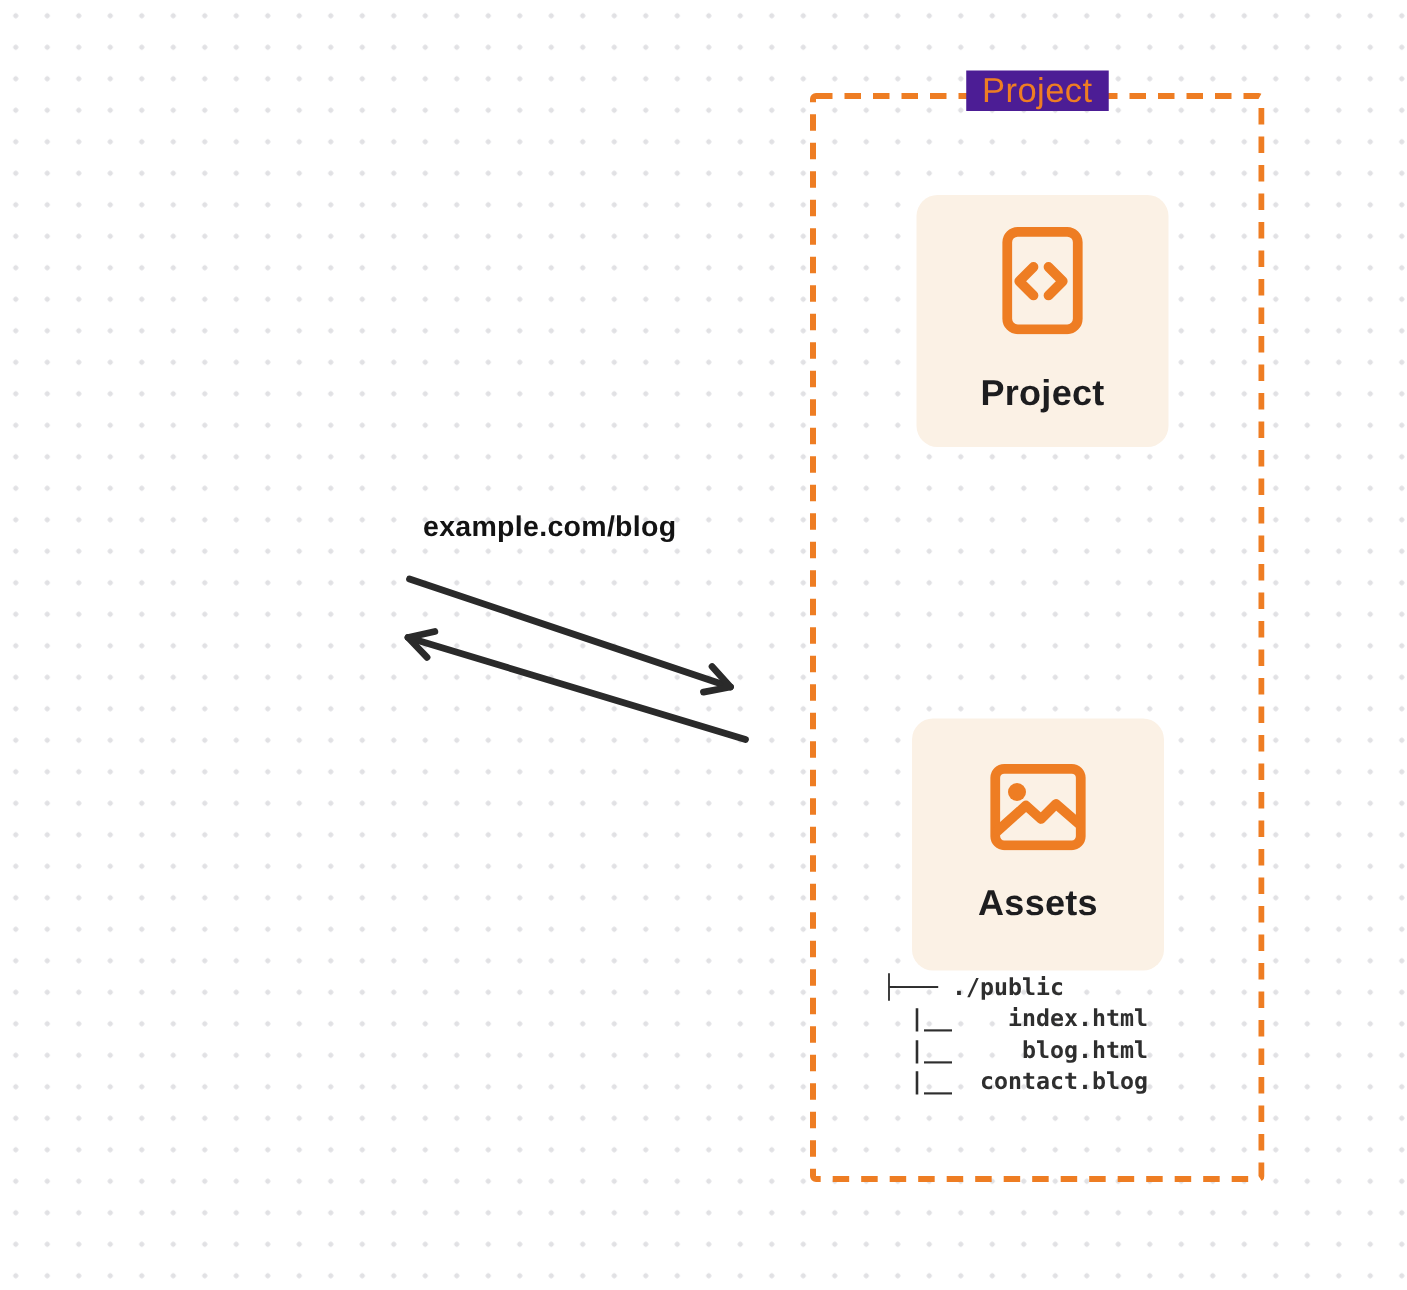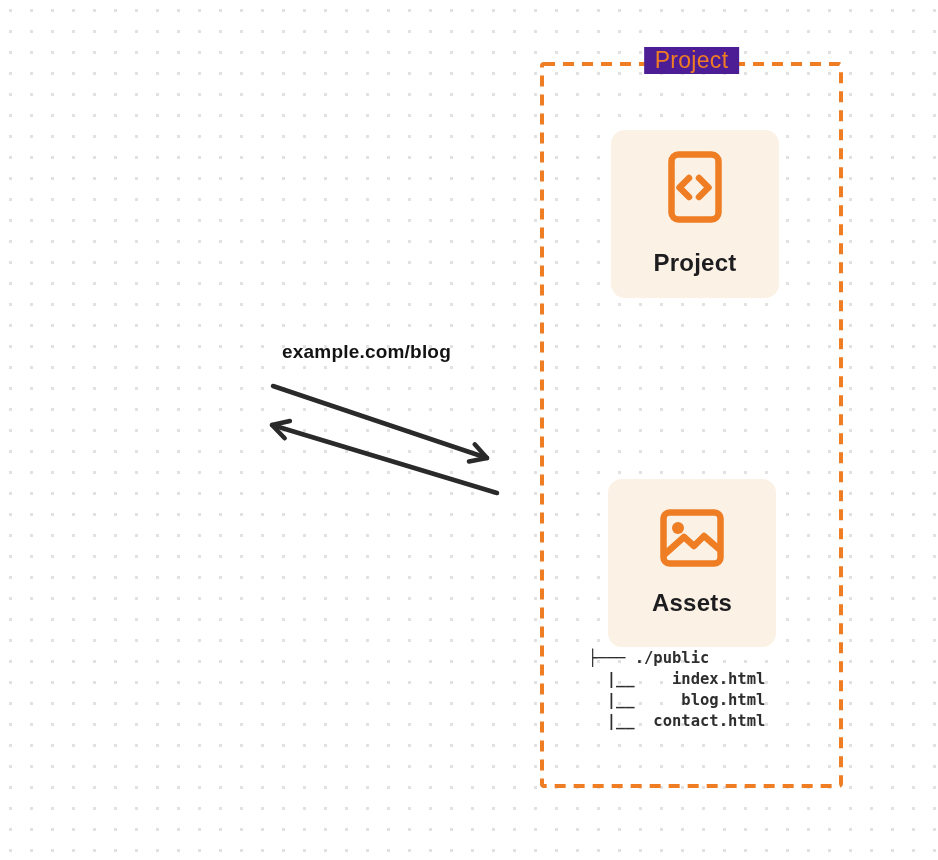--- a/index.html
+++ b/index.html
@@ -105,15 +105,15 @@
           <path d="M5,45 L24,28 L34,37 L44,27 L59,40" fill="none" stroke="#ee7d23" stroke-width="6.5" stroke-linecap="round" stroke-linejoin="round"></path>
         </svg>
       </span>
       <span class="card-label">Assets</span>
     </div>
   </div>
 
   <pre class="file-tree">├─── ./public
   |__    index.html
   |__     blog.html
-  |__  contact.html</pre>
+  |__  contact.blog</pre>
 
 </div>
 
 </body></html>

